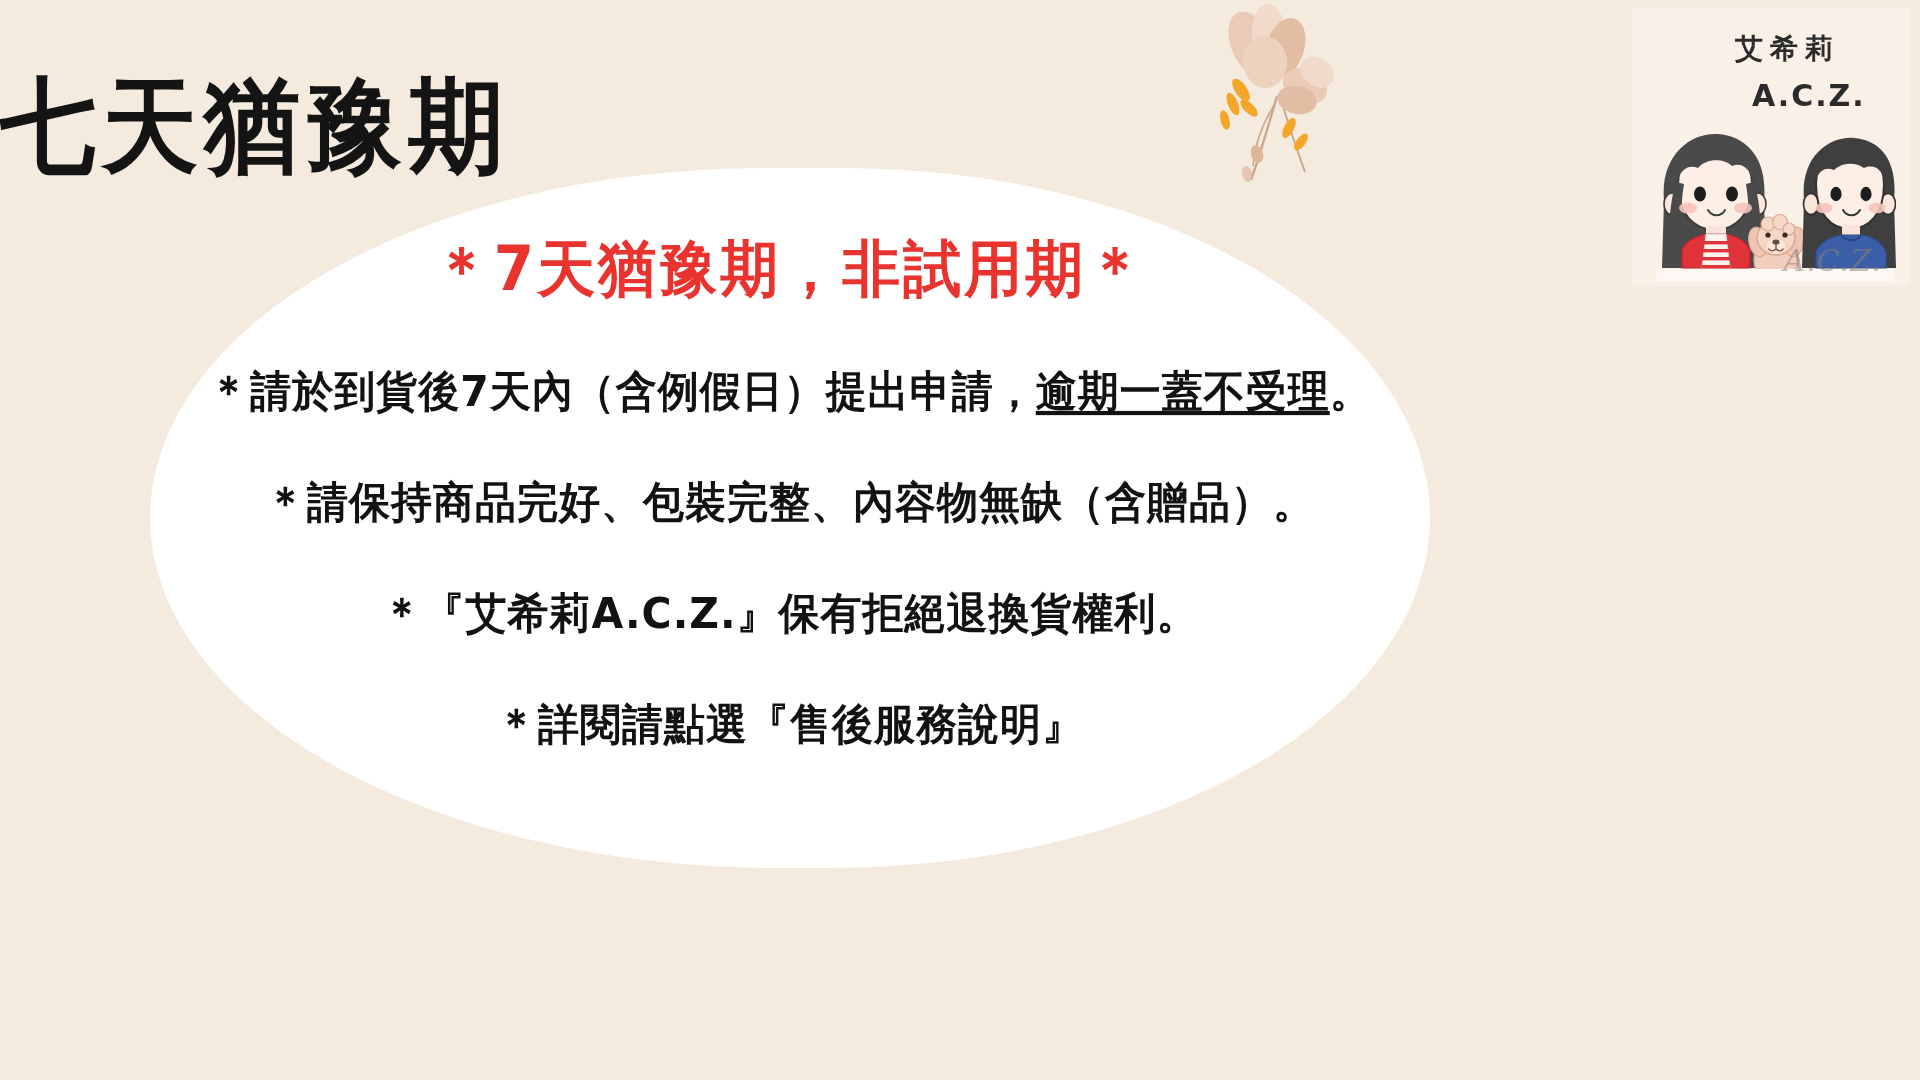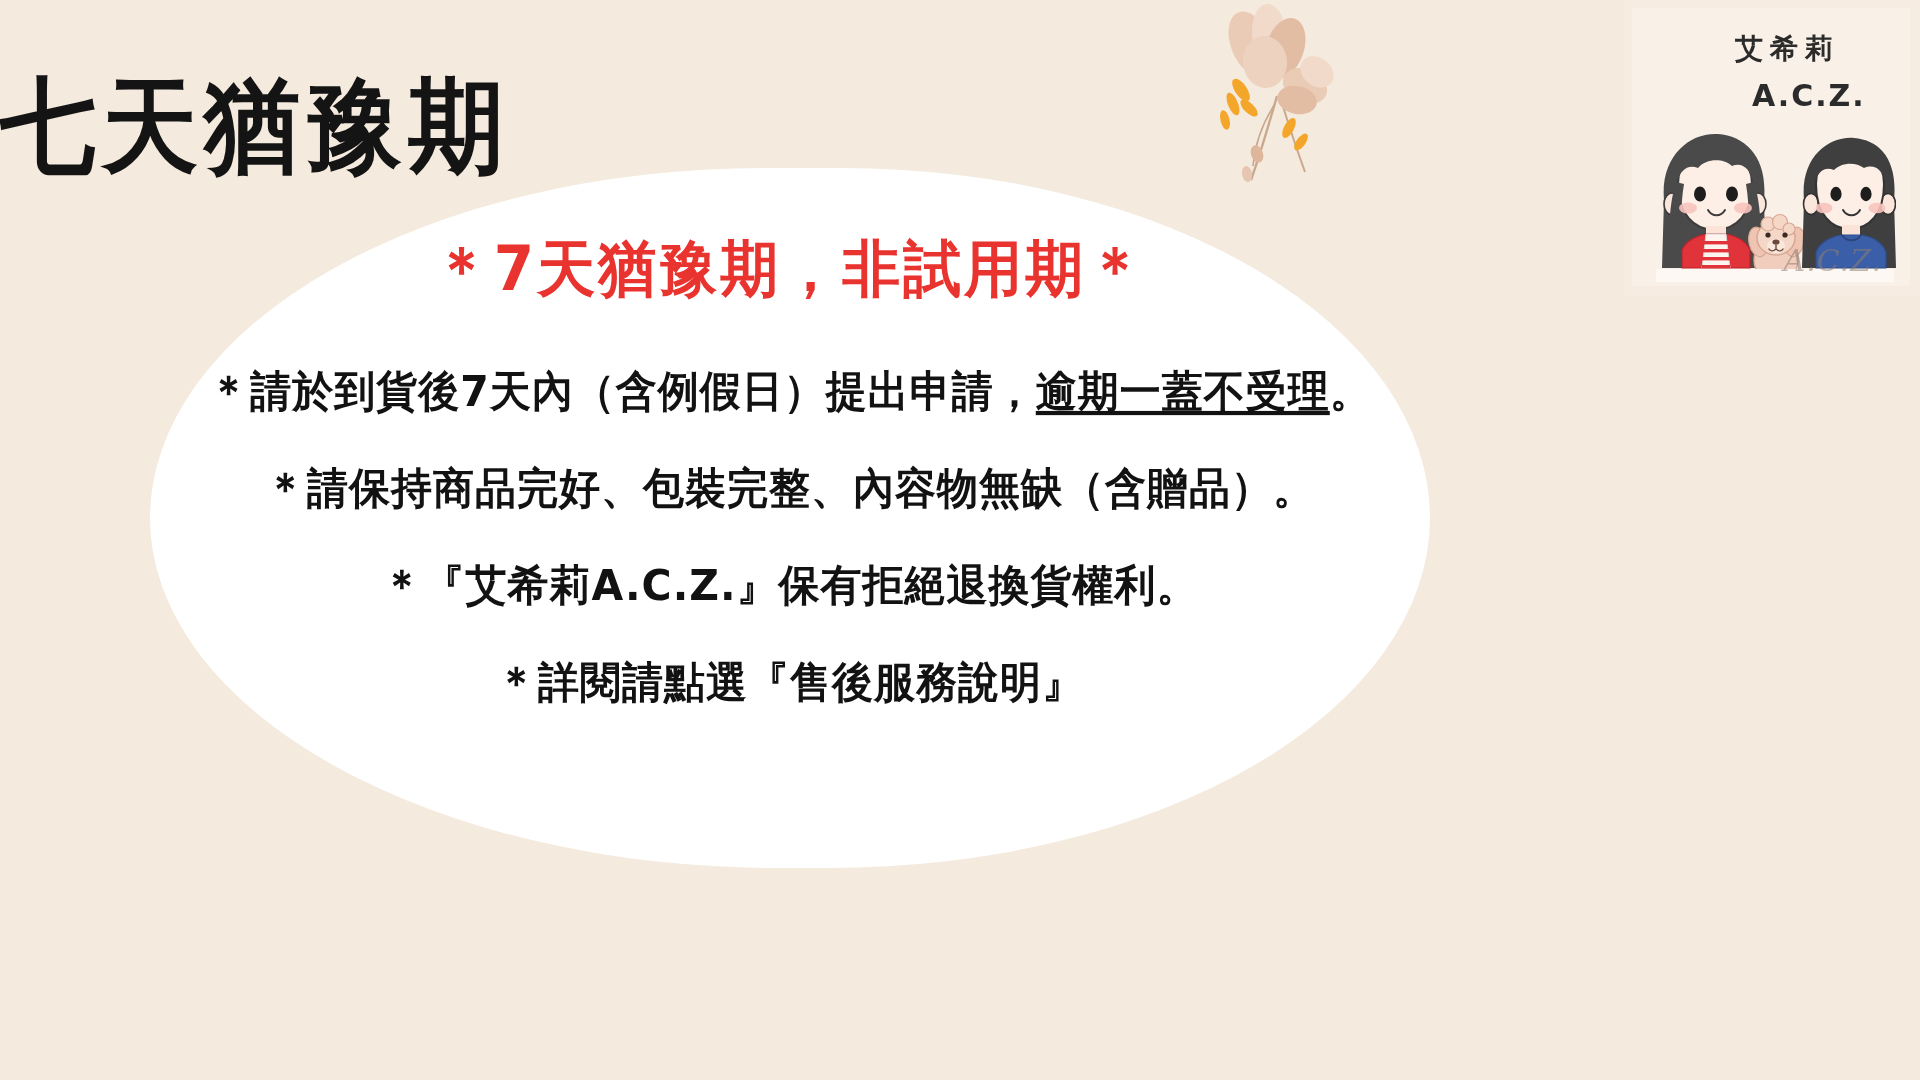--- a/index.html
+++ b/index.html
@@ -94,21 +94,21 @@
     transform: scaleY(1.06);
   }
 
   
   .body-lines {
     margin-top: 66px;
     width: 100%;
     display: flex;
     flex-direction: column;
     align-items: center;
-    gap: 50px;
+    gap: 64px;
   }
 
   .bullet-line {
     color: #121212;
     font-family: "DejaVu Sans", "Liberation Sans", sans-serif;
     font-size: 41px;
     font-weight: 700;
     letter-spacing: 1px;
     line-height: 1.15;
     white-space: nowrap;

